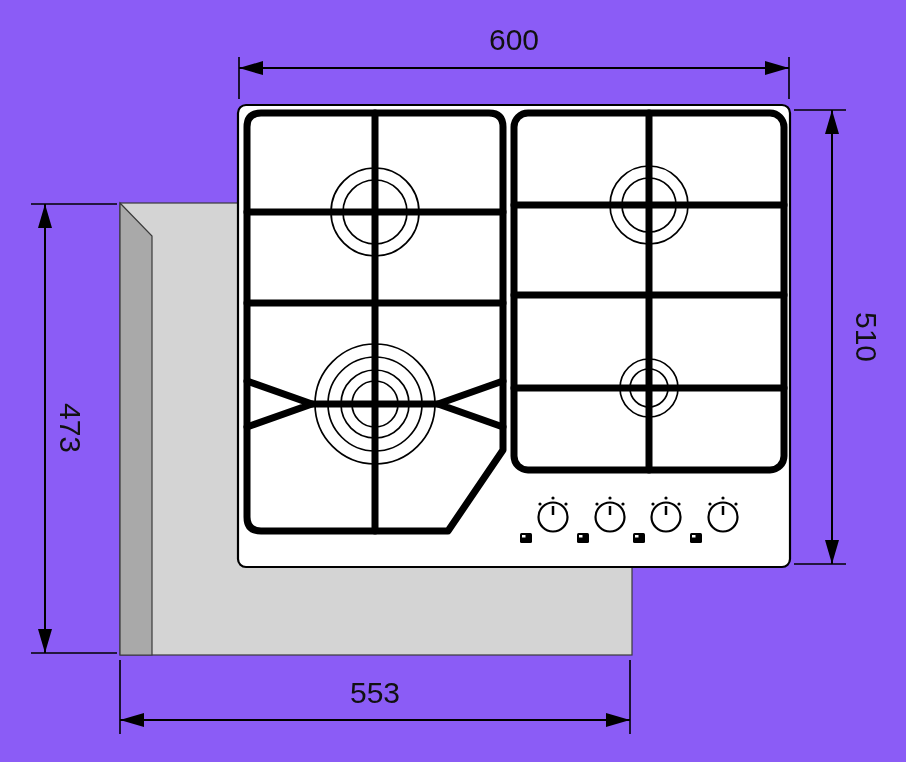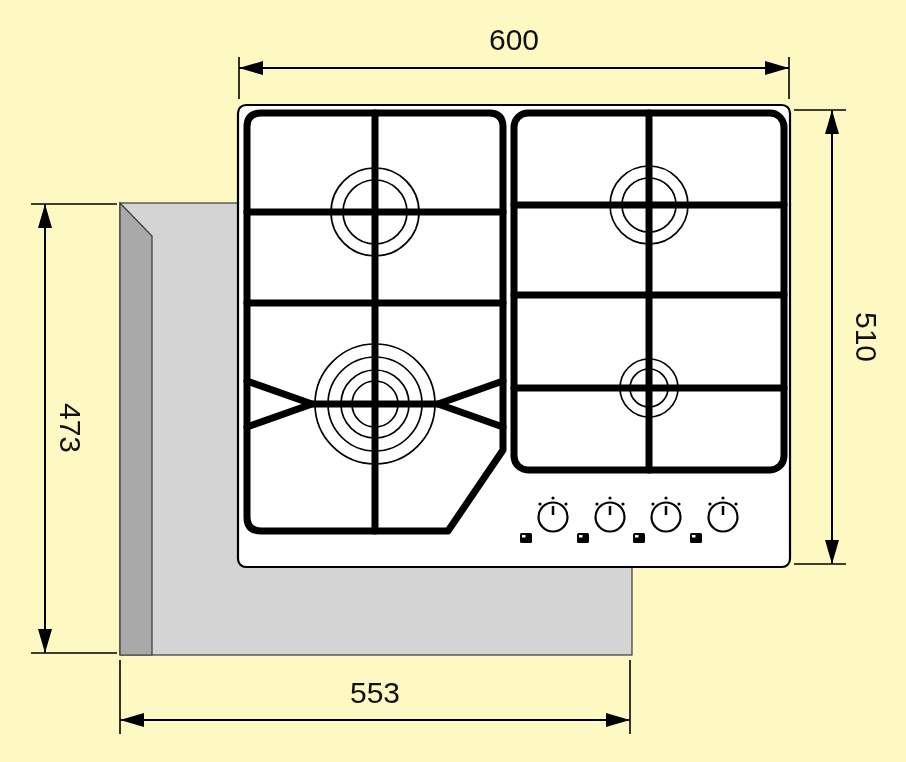--- a/index.html
+++ b/index.html
@@ -5,21 +5,21 @@
   html, body {
     margin: 0;
     padding: 0;
     background: #ffffff;
     font-family: "Liberation Sans", sans-serif;
   }
   .canvas {
     position: relative;
     width: 906px;
     height: 762px;
-    background: #fef9c3;
+    background: #8b5cf6;
     overflow: hidden;
   }
   svg { display: block; }
   .dim-text {
     font-family: "Liberation Sans", sans-serif;
     font-size: 30px;
     fill: #111111;
   }
 </style>
 </head>

